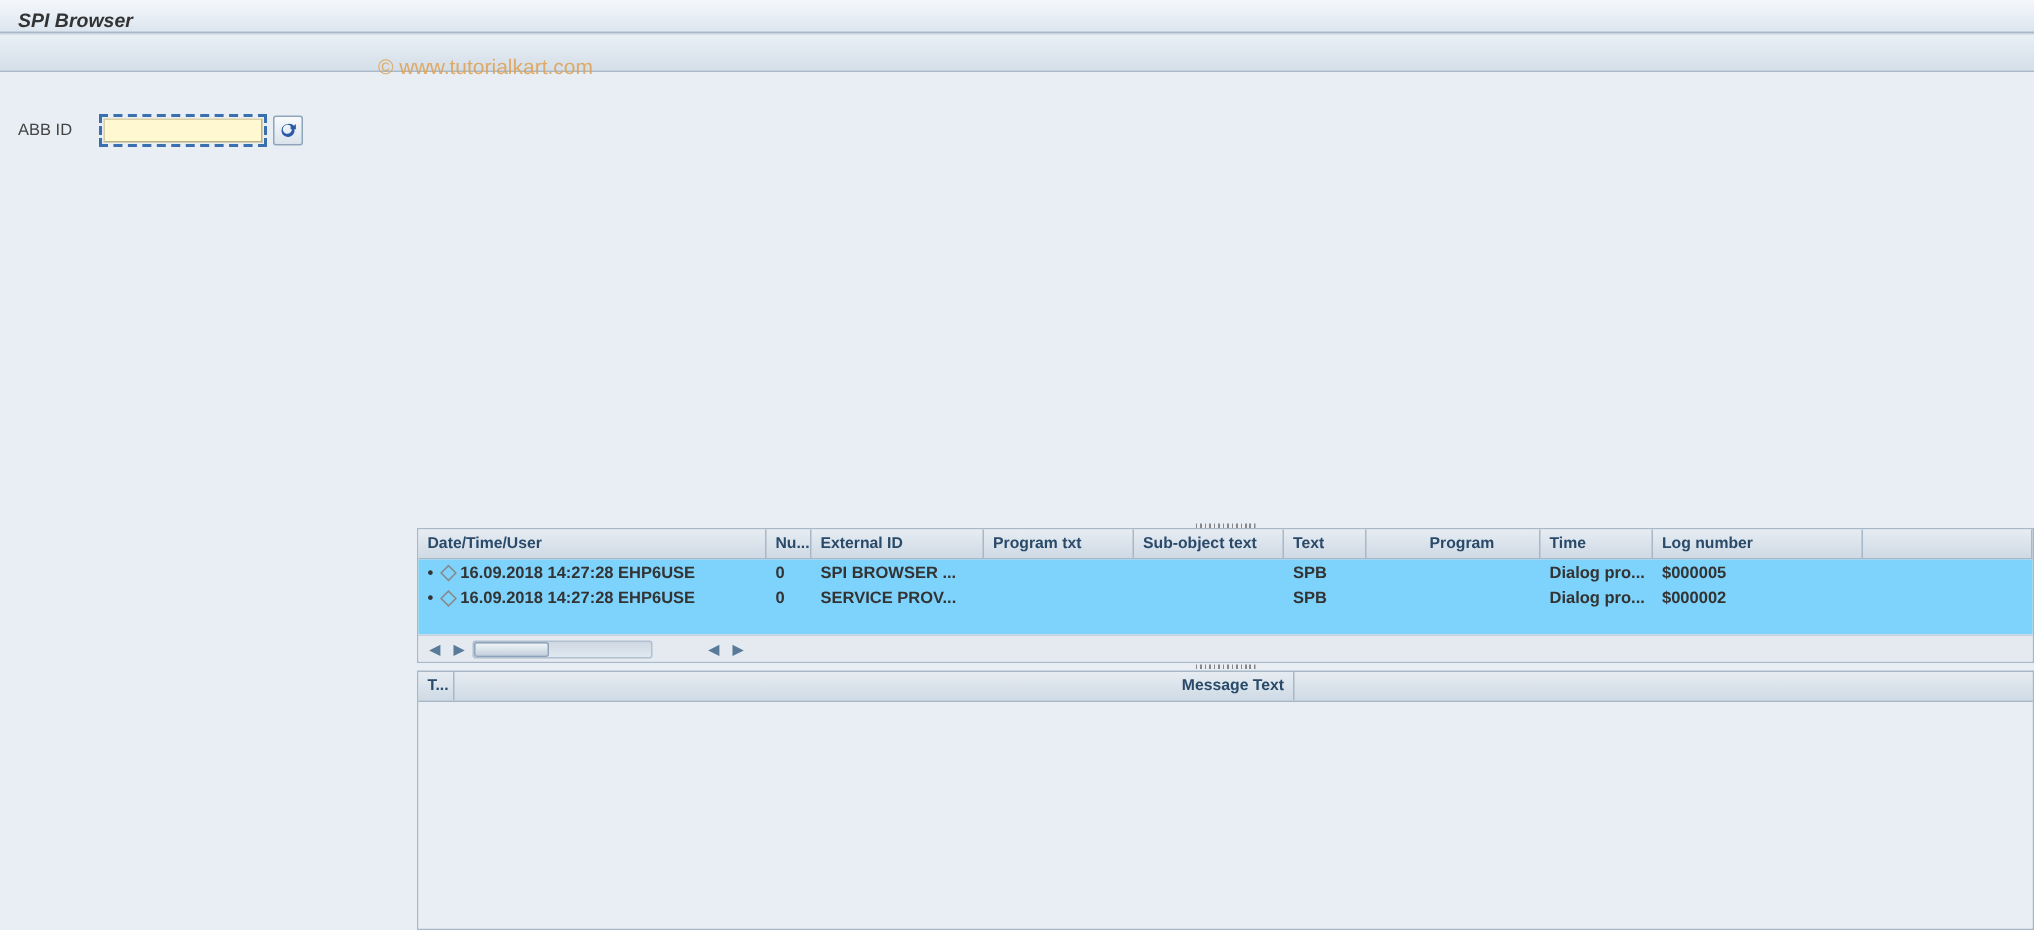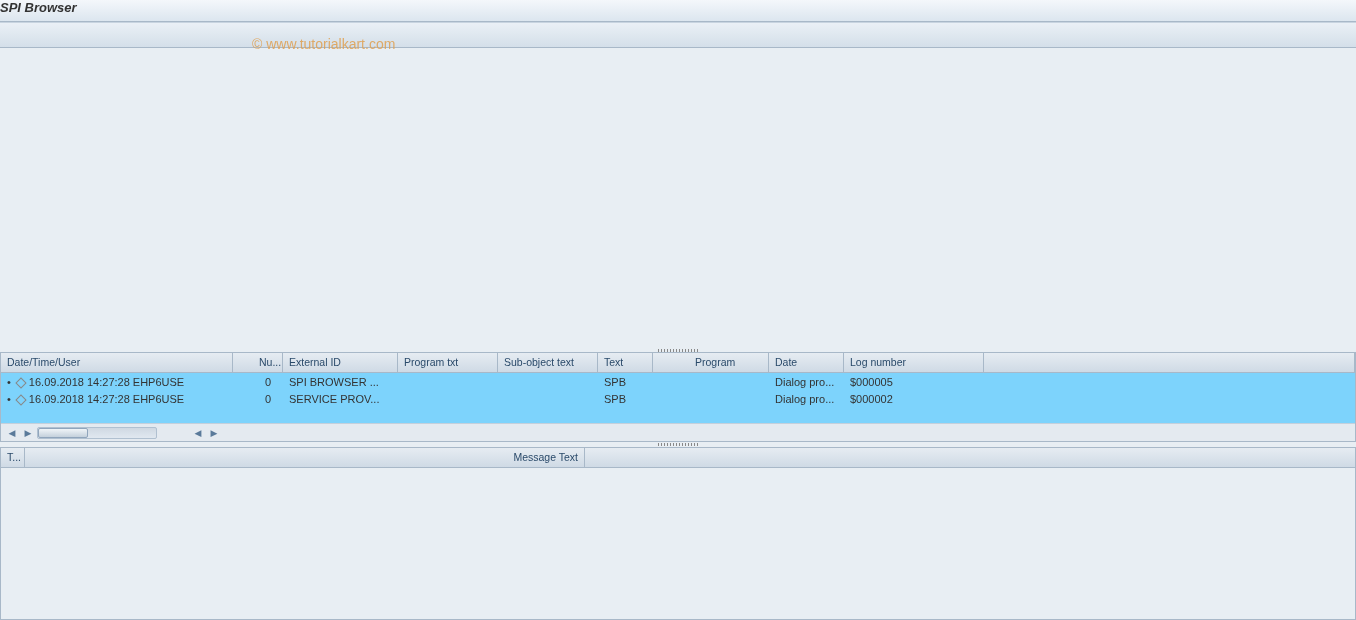--- a/index.html
+++ b/index.html
@@ -9,23 +9,23 @@
       background: #e8eef3;
       width: 1356px;
       height: 620px;
       overflow: hidden;
       color: #333;
     }
     .title-bar {
       background: linear-gradient(#f4f7fb, #dce6ef);
       border-bottom: 1px solid #a8b8c8;
       height: 22px;
-      padding-left: 0;
-      display: flex;
-      align-items: flex-start;
+      padding-left: 12px;
+      display: flex;
+      align-items: flex-end;
     }
     .title-bar .title {
       font-weight: bold;
       font-style: italic;
       font-size: 13px;
       color: #333;
     }
     .toolbar {
       background: linear-gradient(#eaf0f6, #d4dfe9);
       border-top: 1px solid #c8d4e0;
@@ -86,20 +86,21 @@
       align-items: center;
       justify-content: center;
       cursor: pointer;
     }
     .icon-btn svg { width: 14px; height: 14px; }
     .right-panel {
       flex: 1;
       display: flex;
       flex-direction: column;
       background: #e8eef3;
+      font-weight: bold;
     }
     .upper-space {
       flex: 0 0 300px;
       background: #e8eef3;
     }
     .splitter-h {
       height: 4px;
       display:flex;
       justify-content:center;
       align-items:center;
@@ -207,21 +208,21 @@
       height: 20px;
     }
     .msg-header .col {
       border-right: 1px solid #a8b8c8;
       padding: 3px 6px;
       color: #2a4a6a;
       font-size: 10.5px;
     }
     .msg-body { flex:1; background:#e8eef3; }
     .col-w-datetime { width: 232px; }
-    .col-w-num { width: 30px; text-align:center;margin-left:20px;}
+    .col-w-num { width: 30px; text-align:left;}
     .col-w-ext { width: 115px; }
     .col-w-obj { width: 100px; }
     .col-w-sub { width: 100px; }
     .col-w-tran { width: 55px; }
     .col-w-prog { width: 80px; margin-left: 36px; }
     .col-w-mode { width: 75px; }
     .col-w-log { width: 140px; }
     .col-w-rest { flex:1 }
     .msg-col-t { width: 24px; }
     .msg-col-text { width: 560px; text-align: right; }
@@ -230,38 +231,51 @@
 <body>
 
 <div class="title-bar">
   <span class="title">SPI Browser</span>
 </div>
 <div class="toolbar"></div>
 
 <div class="watermark">© www.tutorialkart.com</div>
 
 <div class="content-area">
+  <div class="left-panel">
+    <div class="field-row">
+      <span class="field-label">ABB ID</span>
+      <span class="input-wrap">
+        <input class="field-input" value="" style="">
+      </span>
+      <span class="icon-btn">
+        <svg viewBox="0 0 16 16">
+          <path d="M8 3a5 5 0 1 0 4.9 4H11a3.5 3.5 0 1 1-1-2.4V7h4V3l-1.4 1.4A5 5 0 0 0 8 3z" fill="#2a5aa8"></path>
+        </svg>
+      </span>
+    </div>
+  </div>
 
   <div class="right-panel">
     <div class="upper-space"></div>
 
     <div class="splitter-h">
         <div class="grip"></div>
       </div>
 
     <div class="grid-container">
       <div class="grid-header">
         <div class="col col-w-datetime">Date/Time/User</div>
         <div class="col col-w-num">Nu...</div>
         <div class="col col-w-ext">External ID</div>
         <div class="col col-w-obj">Program txt</div>
         <div class="col col-w-sub">Sub-object text</div>
         <div class="col col-w-tran">Text</div>
         <div class="col col-w-prog">Program</div>
-        <div class="col col-w-mode">Date</div>
+        <div class="col col-w-mode">Time</div>
         <div class="col col-w-log">Log number</div>
         <div class="col col-w-rest"></div>
       </div>
       <div class="grid-body">
         <div class="grid-row">
           <div class="cell col-w-datetime">
             <span class="bullet">•</span><span class="diamond"></span><span>16.09.2018  14:27:28  EHP6USE</span>
           </div>
           <div class="cell col-w-num">0</div>
           <div class="cell col-w-ext">SPI BROWSER ...</div>

